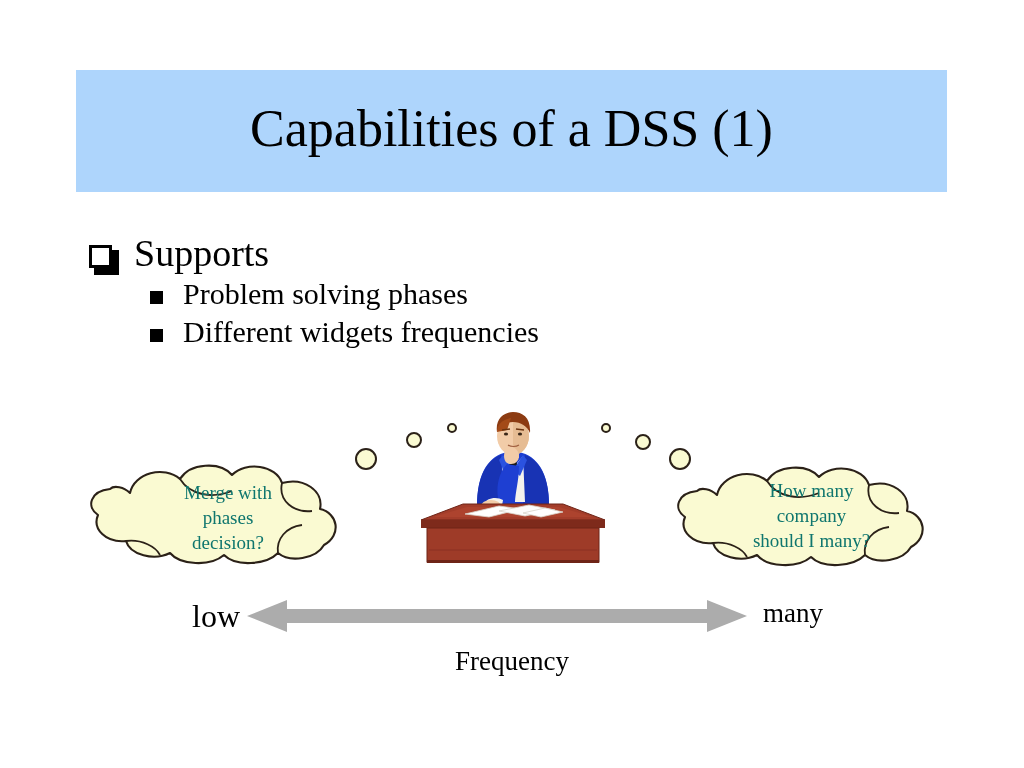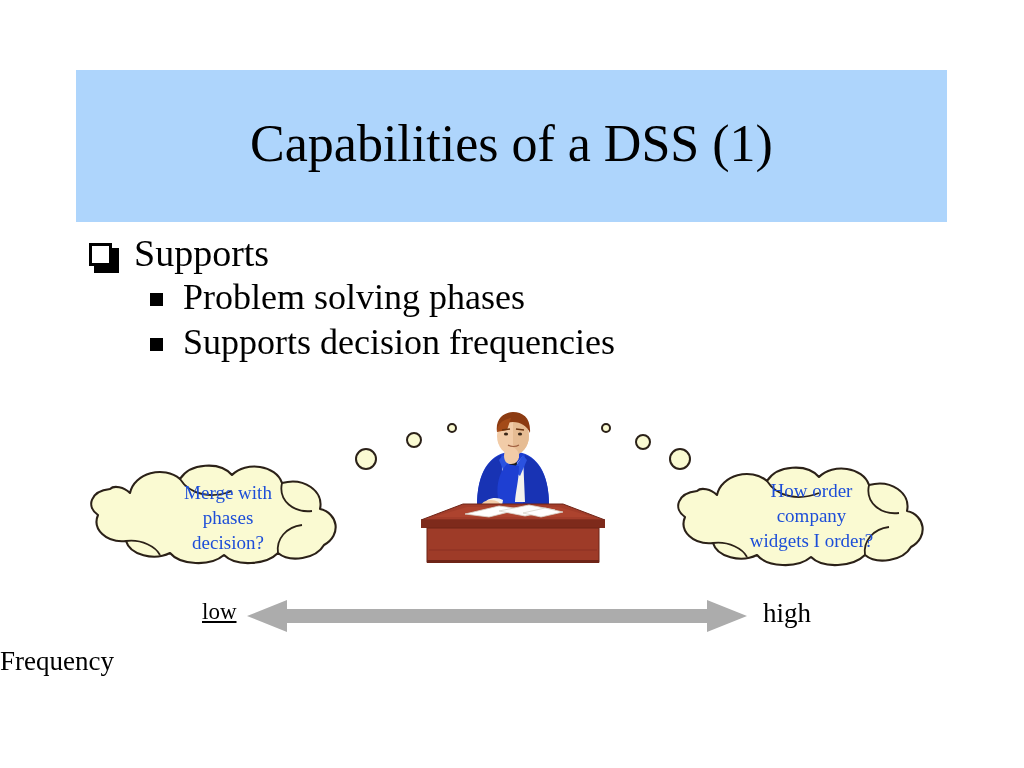--- a/index.html
+++ b/index.html
@@ -15,21 +15,21 @@
     font-family: "Liberation Serif", "DejaVu Serif", serif;
     color: #000000;
   }
 
   
   #title-banner {
     position: absolute;
     left: 76px;
     top: 70px;
     width: 871px;
-    height: 152px;
+    height: 122px;
     background: #AED5FC;
     text-align: right;
   }
   #title-text {
     position: absolute;
     left: 0;
     top: 0;
     width: 100%;
     height: 100%;
     display: flex;
@@ -46,30 +46,30 @@
 
   
   #bullet-list {
     position: absolute;
     left: 88px;
     top: 232px;
     width: 700px;
   }
   .bullet-row {
     display: flex;
-    align-items: center;
+    align-items: flex-end;
     white-space: nowrap;
   }
   .bullet-row.level1 {
     font-size: 38px;
     line-height: 1.14;
     margin-bottom: 2px;
   }
   .bullet-row.level2 {
-    font-size: 36px;
+    font-size: 30px;
     line-height: 1.16;
     margin-left: 62px;
     margin-bottom: 3px;
   }
   .marker-l1 {
     width: 46px;
     flex: 0 0 46px;
     position: relative;
     height: 38px;
   }
@@ -126,21 +126,21 @@
     left: 0;
     top: 0;
     width: 100%;
     height: 100%;
     display: flex;
     flex-direction: column;
     align-items: center;
     justify-content: center;
     font-size: 19px;
     line-height: 1.30;
-    color: #1d4ed8;
+    color: #0f766e;
     text-align: center;
     pointer-events: none;
   }
   #cloud-left { left: 72px; top: 55px; width: 300px; height: 115px; }
   #cloud-left .cloud-text { padding-left: 6px; padding-top: 6px; }
   #cloud-right { left: 655px; top: 55px; width: 305px; height: 115px; }
   #cloud-right .cloud-text { padding-left: 4px; padding-top: 4px; }
 
   
   .bubble {
@@ -163,46 +163,45 @@
   
   #scale-row {
     position: absolute;
     left: 0;
     top: 200px;
     width: 1024px;
     height: 50px;
   }
   #label-low {
     position: absolute;
-    left: 202px;
+    left: 192px;
     top: 0px;
-    font-size: 23px;
+    font-size: 32px;
     line-height: 1;
-    text-decoration: underline;
   }
   #label-high {
     position: absolute;
     left: 763px;
     top: 0px;
     font-size: 27px;
     line-height: 1;
   }
   #arrow-wrap {
     position: absolute;
     left: 247px;
     top: -2px;
     width: 500px;
     height: 36px;
   }
   #label-frequency {
     position: absolute;
     left: 0;
     top: 48px;
     width: 1024px;
-    text-align: left;
+    text-align: center;
     font-size: 27px;
     line-height: 1;
   }
 </style>
 </head>
 <body>
 
 <div id="title-banner">
   <div id="title-text">Capabilities of a DSS (1)</div>
 </div>
@@ -221,21 +220,21 @@
     <span class="marker-l2">
       <span class="sq-small"></span>
     </span>
     <span class="bullet-text">Problem solving phases</span>
   </div>
 
   <div class="bullet-row level2">
     <span class="marker-l2">
       <span class="sq-small"></span>
     </span>
-    <span class="bullet-text">Supports decision frequencies</span>
+    <span class="bullet-text">Different widgets frequencies</span>
   </div>
 
 </div>
 
 <div id="illustration">
 
   <div class="thought-cloud" id="cloud-left">
     <svg width="300" height="115" viewBox="0 0 300 115">
       <path d="M58,38 C62,18 92,10 108,24 C118,8 148,6 160,20
                C174,6 204,10 210,28 C232,22 252,36 248,54
@@ -262,23 +261,23 @@
                C270,60 274,82 256,92 C248,106 222,110 210,100
                C198,112 168,114 156,102 C142,114 112,112 102,100
                C86,108 62,102 58,88 C38,90 24,76 30,62
                C18,54 22,38 42,36 C46,32 56,34 62,40 Z" fill="#FAFAD2" stroke="#2B2118" stroke-width="2.1" stroke-linejoin="round"></path>
       <path d="M112,26 C122,42 144,46 164,38" fill="none" stroke="#2B2118" stroke-width="1.8"></path>
       <path d="M214,30 C210,48 226,60 244,58" fill="none" stroke="#2B2118" stroke-width="1.8"></path>
       <path d="M58,88 C74,86 88,94 92,102" fill="none" stroke="#2B2118" stroke-width="1.8"></path>
       <path d="M210,100 C208,86 218,74 234,72" fill="none" stroke="#2B2118" stroke-width="1.8"></path>
     </svg>
     <div class="cloud-text">
-      <span>How order</span>
+      <span>How many</span>
       <span>company</span>
-      <span>widgets I order?</span>
+      <span>should I many?</span>
     </div>
   </div>
 
   <div class="bubble" style="left:355px; top:48px; width:22px; height:22px;"></div>
   <div class="bubble" style="left:406px; top:32px; width:16px; height:16px;"></div>
   <div class="bubble" style="left:447px; top:23px; width:10px; height:10px;"></div>
 
   <div class="bubble" style="left:601px; top:23px; width:10px; height:10px;"></div>
   <div class="bubble" style="left:635px; top:34px; width:16px; height:16px;"></div>
   <div class="bubble" style="left:669px; top:48px; width:22px; height:22px;"></div>
@@ -345,17 +344,17 @@
     </svg>
   </div>
 
   <div id="scale-row">
     <div id="label-low">low</div>
     <div id="arrow-wrap">
       <svg width="500" height="36" viewBox="0 0 500 36">
         <path d="M0,18 L40,2 L40,11 L460,11 L460,2 L500,18 L460,34 L460,25 L40,25 L40,34 Z" fill="#ACACAC"></path>
       </svg>
     </div>
-    <div id="label-high">high</div>
+    <div id="label-high">many</div>
     <div id="label-frequency">Frequency</div>
   </div>
 
 </div>
 
 </body></html>

